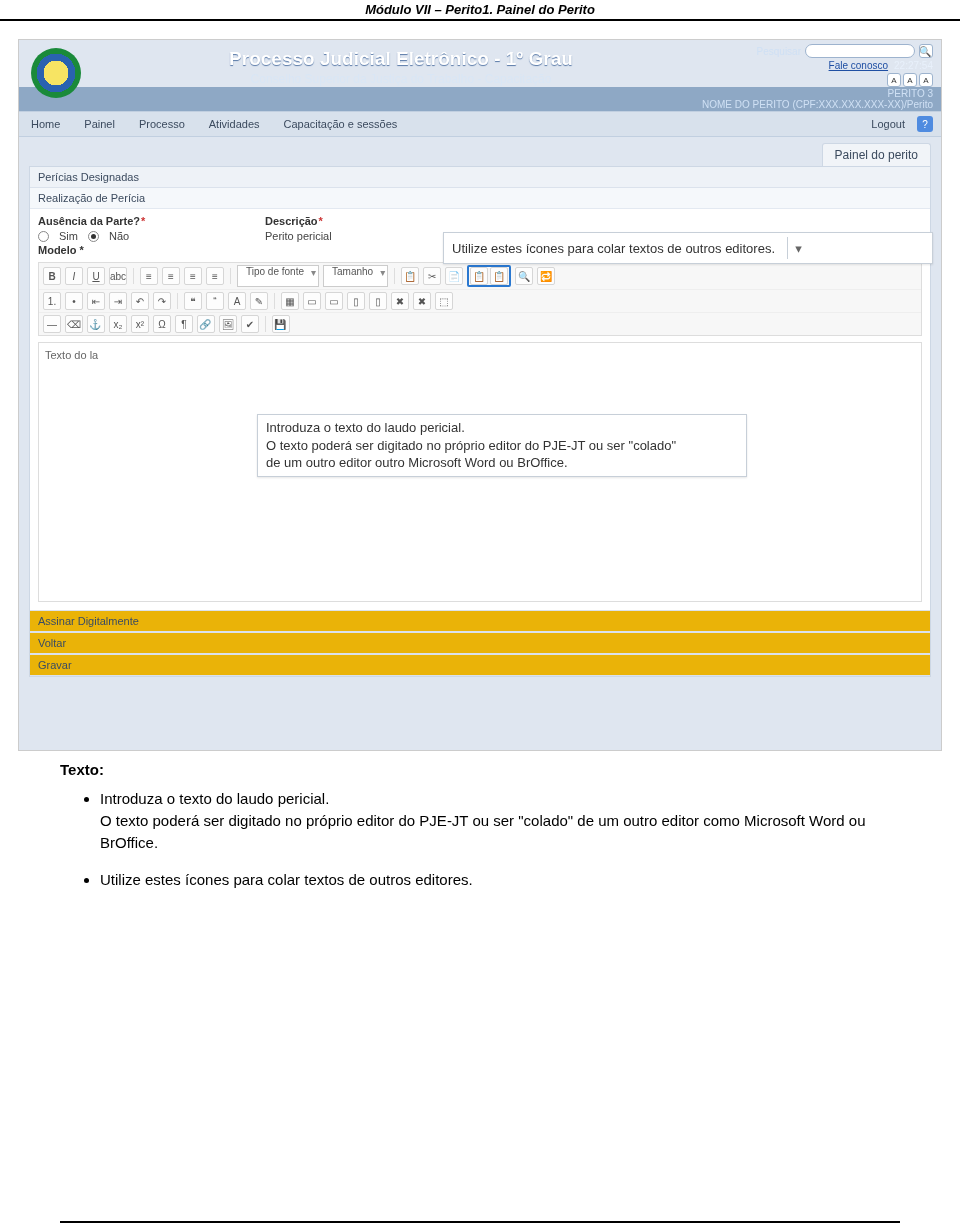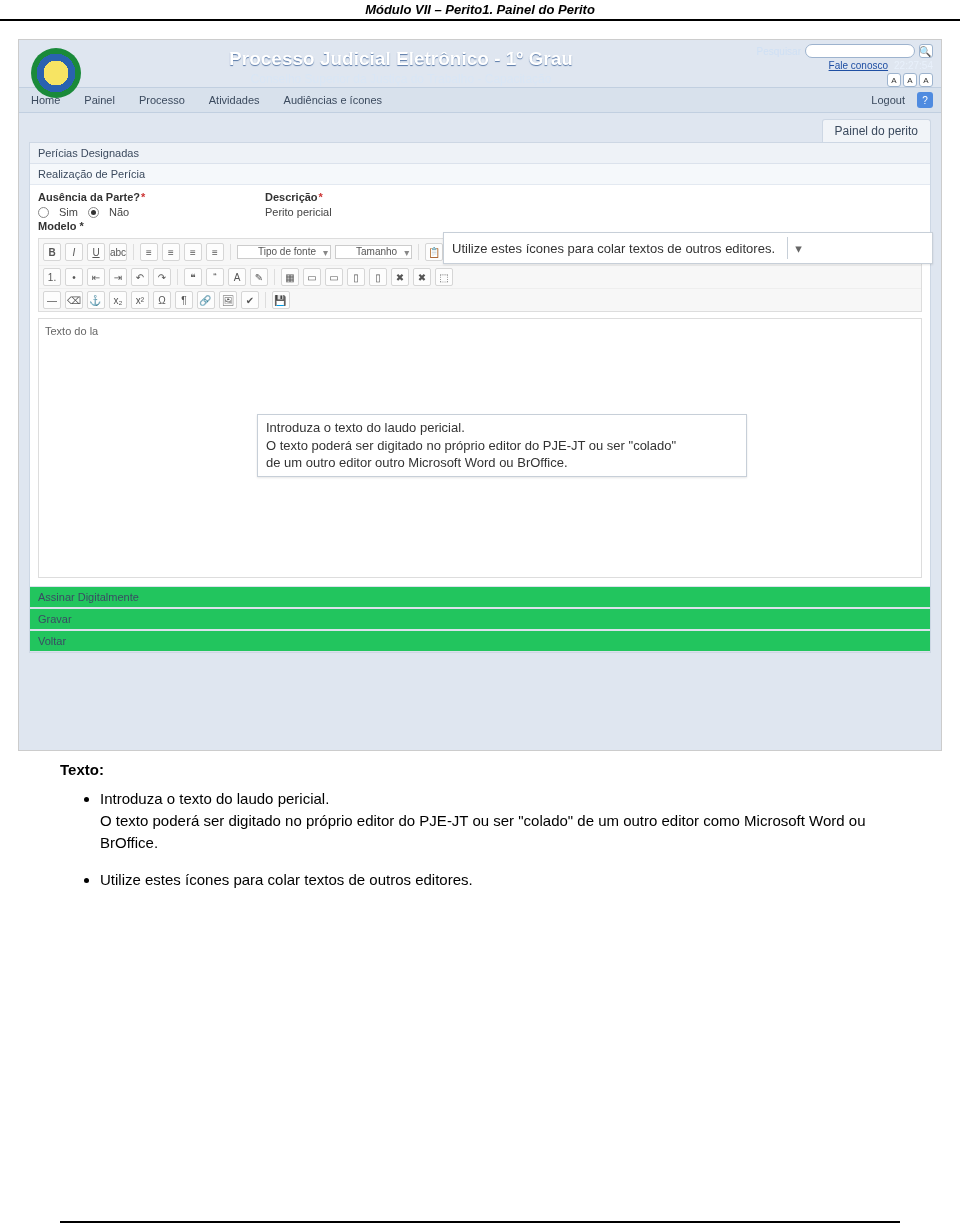--- a/index.html
+++ b/index.html
@@ -42,26 +42,26 @@
 .formcol .lbl{font-weight:bold;color:#333;}
 .formcol .required{color:#c33;margin-left:1px;}
 .radios{display:flex;gap:10px;align-items:center;}
 .radio{width:11px;height:11px;border:1px solid #888;border-radius:50%;display:inline-flex;align-items:center;justify-content:center;}
 .radio.sel::after{content:"";width:5px;height:5px;background:#333;border-radius:50%;}
 .modelorow{padding:2px 8px 4px 8px;font-size:11px;font-weight:bold;color:#333;}
 .toolbar{border:1px solid #ddd;margin:2px 8px 6px 8px;background:#f7f7f7;}
 .tb-row{display:flex;align-items:center;gap:4px;padding:2px 4px;border-bottom:1px solid #eee;flex-wrap:wrap;}
 .tb-row:last-child{border-bottom:none;}
 .tb-btn{width:18px;height:18px;border:1px solid #d6d6d6;background:#fdfdfd;border-radius:2px;display:flex;align-items:center;justify-content:center;font-size:10px;color:#555;cursor:pointer;}
-.tb-sel{height:14px;border:1px solid #ccc;background:#fff;font-size:10px;padding:0 14px 0 20px;color:#555;position:relative;}
+.tb-sel{height:22px;border:1px solid #ccc;background:#fff;font-size:10px;padding:0 14px 0 8px;color:#555;position:relative;}
 .tb-sel::after{content:"▾";position:absolute;right:2px;top:1px;color:#888;}
 .tb-sep{width:1px;height:16px;background:#ddd;margin:0 2px;}
 .highlight-group{border:2px solid #2a78d0;border-radius:2px;padding:0 1px;display:flex;gap:2px;}
 .editor{margin:0 8px 8px 8px;border:1px solid #ddd;height:260px;background:#fff;padding:6px;font-size:11px;color:#666;position:relative;}
-.actionbar{background:#22c55e;border-top:1px solid #dbe2ec;border-bottom:1px solid #dbe2ec;padding:4px 8px;font-size:11px;color:#3a4c63;cursor:pointer;}
+.actionbar{background:#eab308;border-top:1px solid #dbe2ec;border-bottom:1px solid #dbe2ec;padding:4px 8px;font-size:11px;color:#3a4c63;cursor:pointer;}
 .callout{position:absolute;background:#fff;border:1px solid #c7cfd8;box-shadow:0 1px 2px rgba(0,0,0,0.1);font-size:13px;color:#333;padding:4px 8px;display:flex;align-items:center;gap:6px;}
 .callout .dd{width:22px;height:22px;border-left:1px solid #c7cfd8;display:flex;align-items:center;justify-content:center;color:#666;margin-left:6px;}
 .callout.c1{left:424px;top:192px;width:490px;}
 .callout.c2{left:238px;top:374px;width:490px;flex-direction:column;align-items:flex-start;gap:0;line-height:1.35;}
 .callout.c2 .row{display:block;}
 .below{padding:10px 60px 0 60px;font-size:15px;color:#000;}
 .below h4{font-weight:bold;margin-bottom:10px;}
 .below ul{list-style:disc;margin-left:40px;}
 .below li{margin-bottom:16px;line-height:1.45;}
 .doc-footer{border-top:2px solid #000;margin:330px 60px 0 60px;padding-top:4px;font-size:13px;font-style:italic;}
@@ -96,27 +96,31 @@
             <span class="clock">22:27:54</span>
           </div>
           <div class="aaa">
               <span>A</span>
               <span>A</span>
               <span>A</span>
             </div>
         </div>
       </div>
 
+      <div class="userline">
+        <div>PERITO 3</div>
+        <div>NOME DO PERITO (CPF:XXX.XXX.XXX-XX)/Perito</div>
+      </div>
 
       <div class="menubar">
         <div class="mi">Home</div>
         <div class="mi">Painel</div>
         <div class="mi">Processo</div>
         <div class="mi">Atividades</div>
-        <div class="mi">Audiências e ícones</div>
+        <div class="mi">Capacitação e sessões</div>
         <div class="spacer"></div>
         <div class="logout">Logout</div>
         <div class="help">?</div>
       </div>
 
       <div class="tabrow">
         <div class="tab">Painel do perito</div>
       </div>
 
       <div class="panel">
@@ -208,22 +212,22 @@
             <div class="tb-sep"></div>
             <div class="tb-btn">💾</div>
           </div>
         </div>
 
         <div class="editor">
           <span>Texto do la</span>
         </div>
 
         <div class="actionbar">Assinar Digitalmente</div>
+        <div class="actionbar">Voltar</div>
         <div class="actionbar">Gravar</div>
-        <div class="actionbar">Voltar</div>
       </div>
 
       <div class="callout c1">
         <span>Utilize estes ícones para colar textos de outros editores.</span>
         <span class="dd">▾</span>
       </div>
 
       <div class="callout c2">
         <span class="row">Introduza o texto do laudo pericial.</span>
         <span class="row">O texto poderá ser digitado no próprio editor do PJE-JT ou ser "colado"</span>

